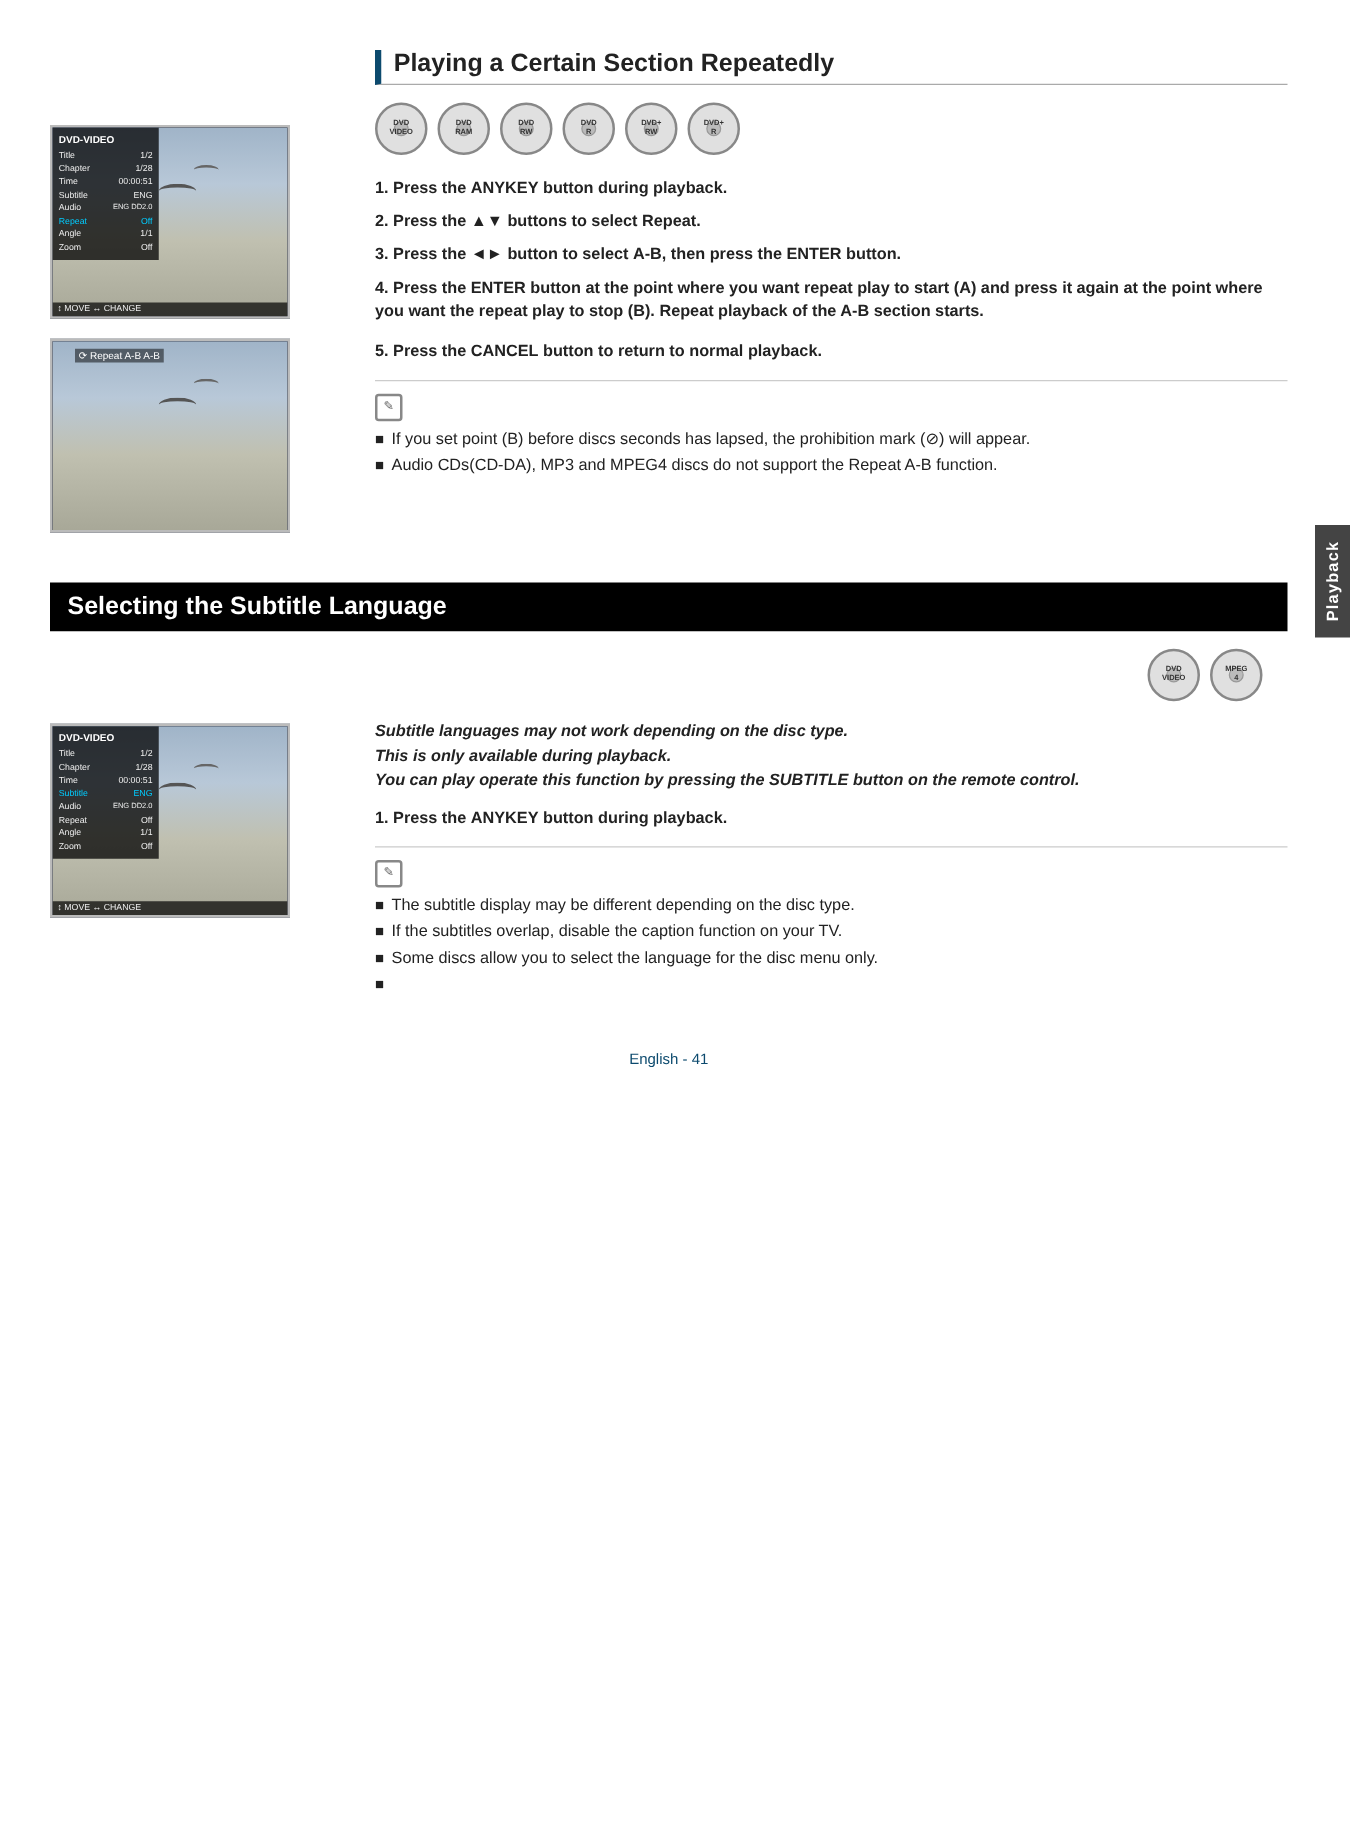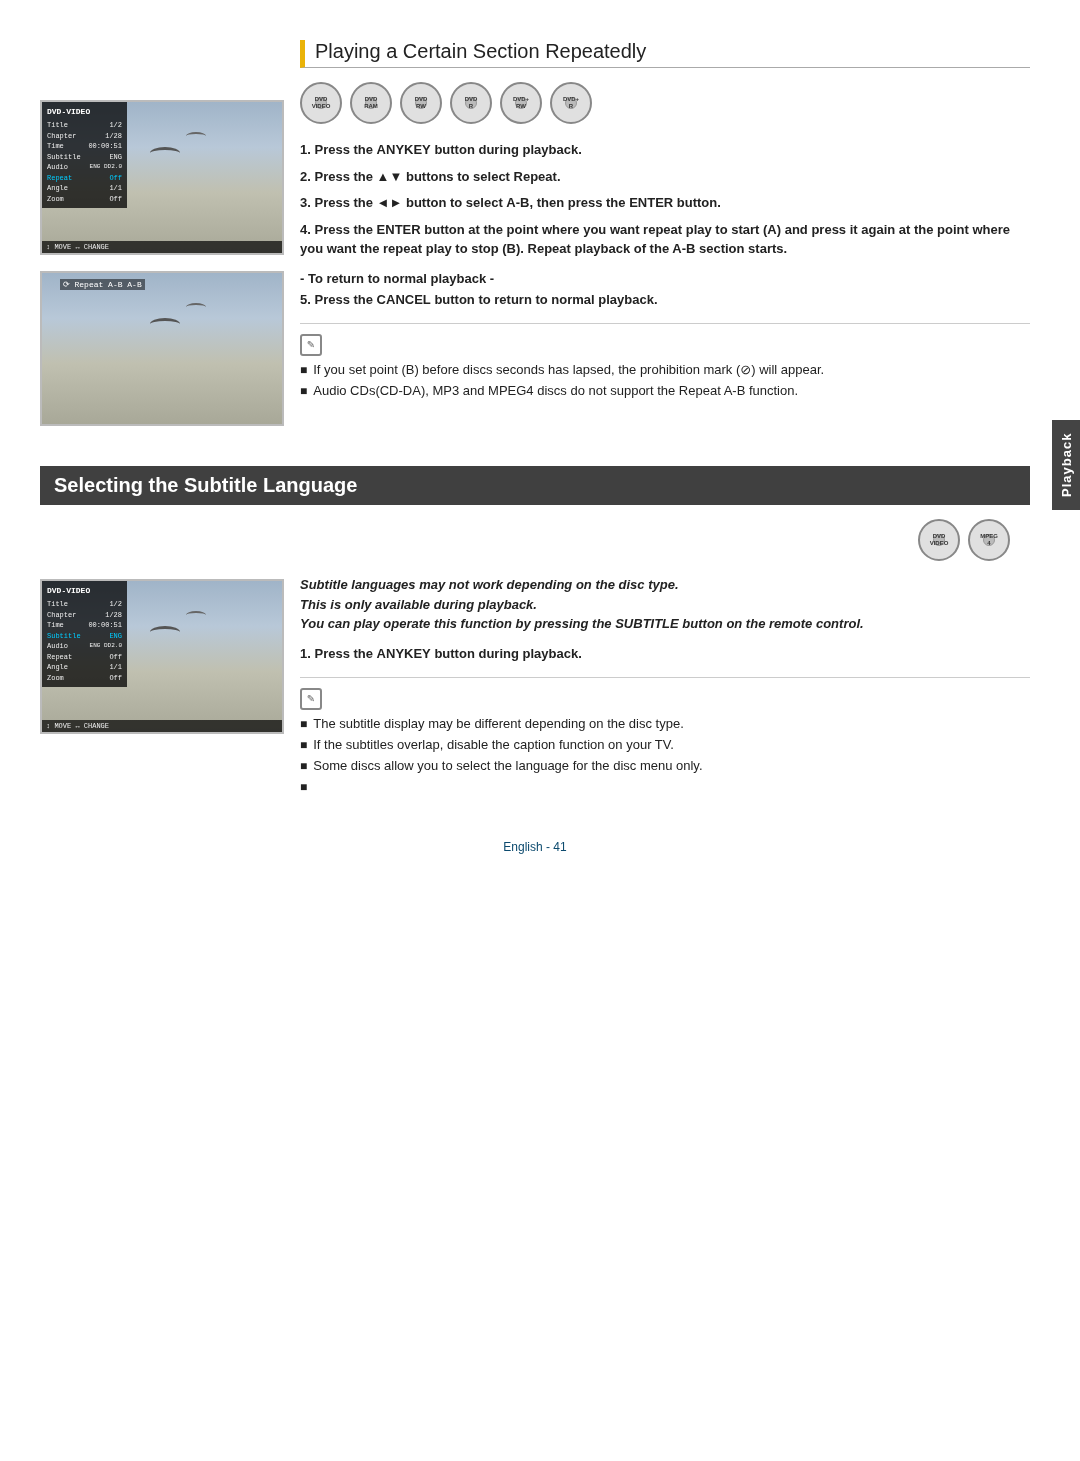--- a/index.html
+++ b/index.html
@@ -56,27 +56,26 @@
     .section-images-col {
       width: 230px;
       flex-shrink: 0;
       display: flex;
       flex-direction: column;
       gap: 16px;
       padding-top: 60px;
     }
 
     .dvd-screen {
-      width: 244px;
+      width: 192px;
       height: 155px;
       background: #0f172a;
       border: 2px solid #bbb;
       position: relative;
       overflow: hidden;
-      font-family: Liberation Mono, monospace;
     }
 
     .dvd-menu-overlay {
       position: absolute;
       top: 0;
       left: 0;
       width: 85px;
       background: rgba(0,0,0,0.75);
       padding: 4px 5px;
       font-size: 7px;
@@ -121,24 +120,24 @@
       color: white;
       background: rgba(0,0,0,0.5);
       padding: 1px 3px;
     }
 
     .section-text-col {
       flex: 1;
     }
 
     .section-heading-1 {
-      border-left: 5px solid #eab308;
+      border-left: 5px solid #0c4a6e;
       padding-left: 10px;
       font-size: 20px;
-      font-weight: normal;
+      font-weight: bold;
       margin-bottom: 14px;
       padding-bottom: 4px;
       border-bottom: 1px solid #aaa;
     }
 
     
     .disc-icons-row {
       display: flex;
       gap: 8px;
       margin-bottom: 16px;
@@ -230,21 +229,21 @@
 
     .note-bullet {
       font-size: 12px;
       margin-right: 6px;
       margin-top: 1px;
       flex-shrink: 0;
     }
 
     
     .section-2-heading {
-      background: #404040;
+      background: #000000;
       color: white;
       font-size: 20px;
       font-weight: bold;
       padding: 8px 14px;
       margin-bottom: 14px;
       margin-top: 20px;
     }
 
     .section-2 {
       display: flex;
@@ -414,21 +413,20 @@
             <p><strong>2.</strong> Press the ▲▼ buttons to select <strong>Repeat</strong>.</p>
           </div>
           <div class="step-item">
             <p><strong>3.</strong> Press the ◄► button to select <strong>A-B</strong>, then press the <strong>ENTER</strong> button.</p>
           </div>
           <div class="step-item">
             <p><strong>4.</strong> Press the <strong>ENTER</strong> button at the point where you want repeat play to start (A) and press it again at the point where you want the repeat play to stop (B). Repeat playback of the A-B section starts.</p>
           </div>
         </div>
 
-        <p class="sub-heading">- To return to normal playback -</p>
         <div class="step-item">
           <p><strong>5.</strong> Press the <strong>CANCEL</strong> button to return to normal playback.</p>
         </div>
 
         <div class="note-section">
           <div class="note-row">
             <span class="note-icon">✎</span>
           </div>
           <div class="note-row">
             <span class="note-bullet">■</span>

